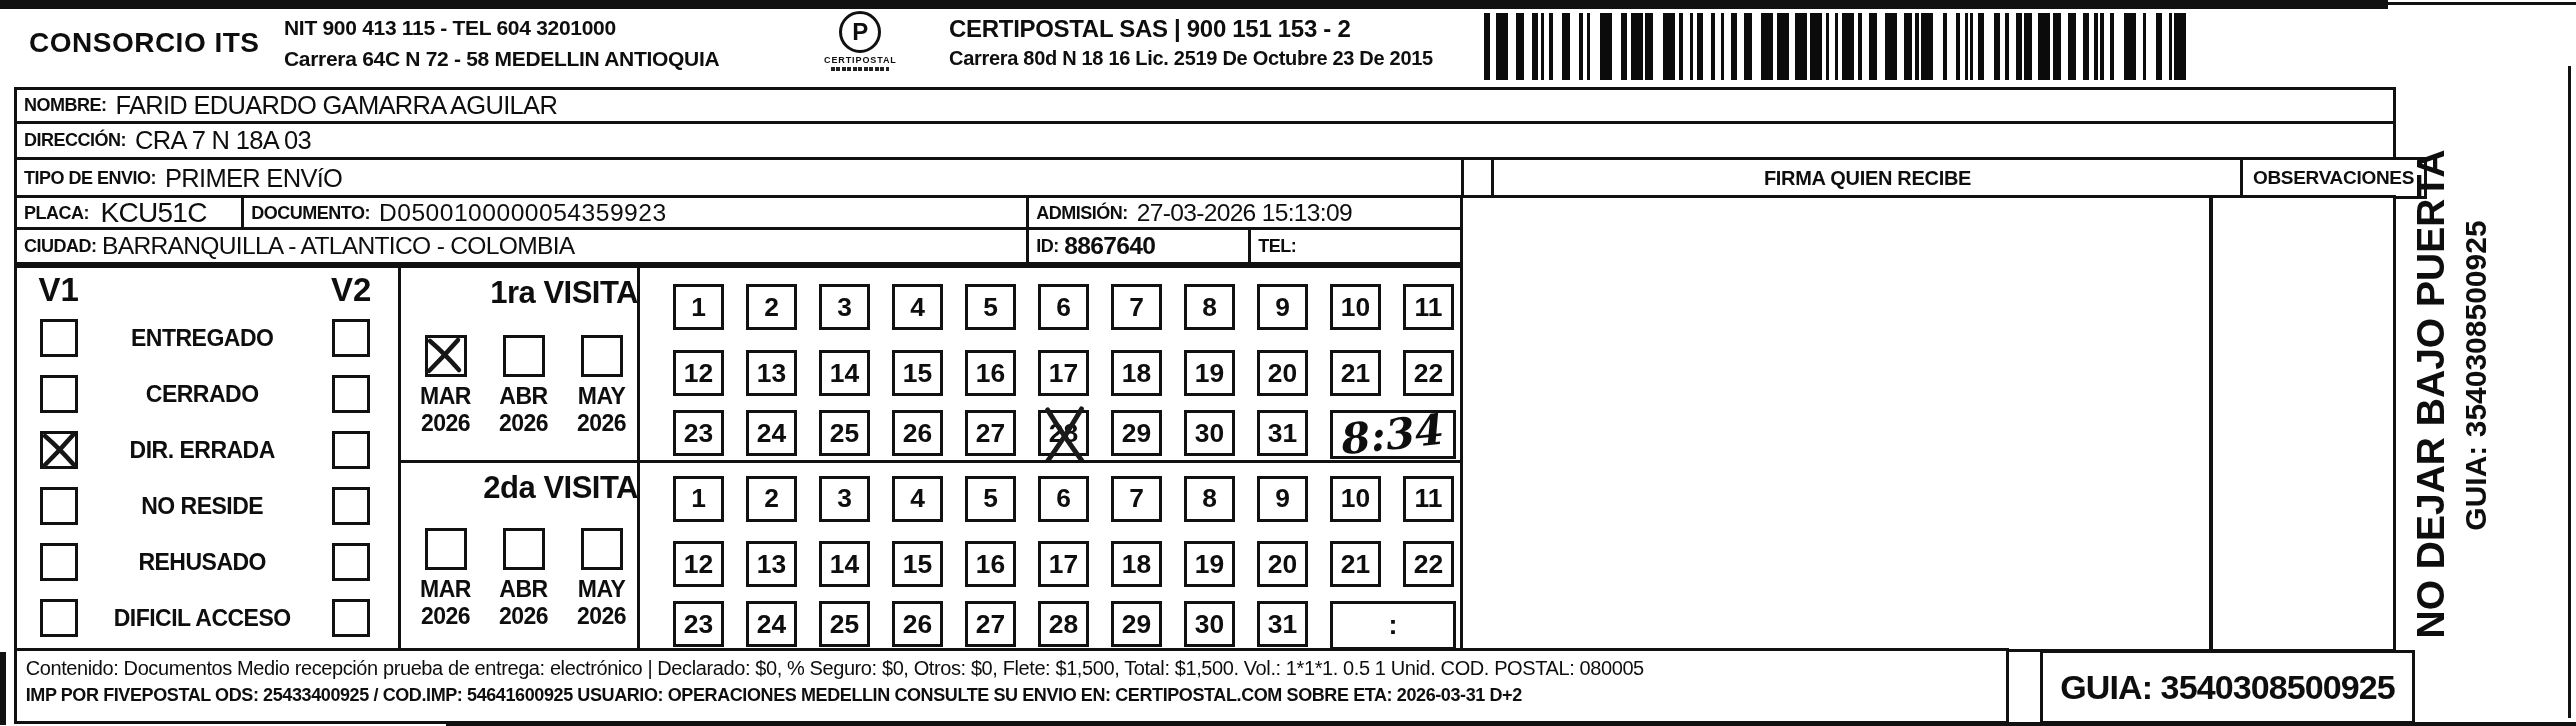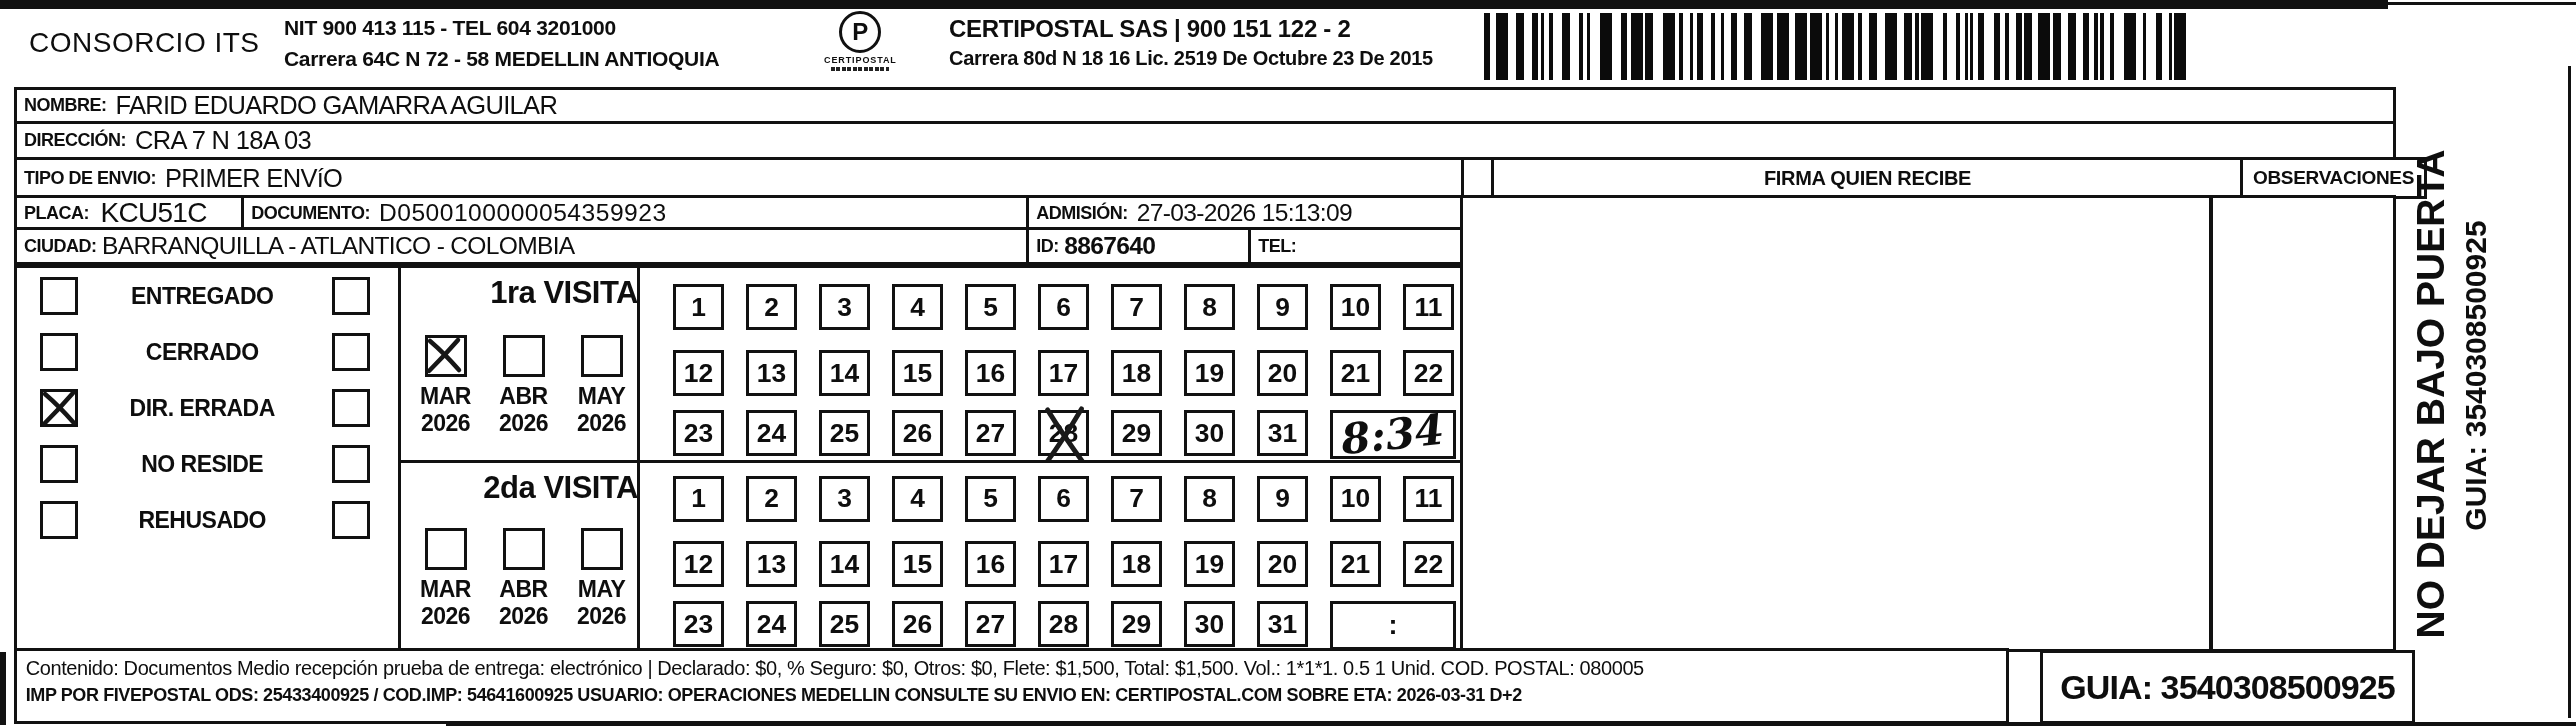--- a/index.html
+++ b/index.html
@@ -2,21 +2,21 @@
 <html style="font-size:14.6px"><head>
 <meta charset="utf-8">
 <style>
   html,body{margin:0;padding:0;background:#fff;}
   body{width:2576px;height:727px;position:relative;overflow:hidden;
        font-family:"Liberation Sans",sans-serif;color:#0e0e0e;}
   .abs{position:absolute;}
   .box{position:absolute;border:3.6px solid #111;box-sizing:border-box;background:#fff;}
   .fill{position:absolute;background:#111;}
   
-  .company{font-size:28px;letter-spacing:0.5px;}
+  .company{font-size:28px;letter-spacing:0.5px;font-weight:bold;}
   .hline{font-size:21px;font-weight:600;letter-spacing:-0.3px;white-space:nowrap;}
   .certline1{font-size:24px;font-weight:600;letter-spacing:-0.3px;white-space:nowrap;}
   .certline2{font-size:20px;font-weight:600;letter-spacing:-0.3px;white-space:nowrap;}
   .logo-circle{width:42px;height:42px;border:3.6px solid #111;border-radius:50%;
       display:flex;align-items:center;justify-content:center;font-weight:bold;font-size:24px;box-sizing:border-box;}
   .logo-word{font-size:9px;font-weight:bold;letter-spacing:0.9px;margin-top:1.8px;}
   .logo-strip{width:58px;height:4.6px;margin-top:1.8px;background:repeating-linear-gradient(90deg,#222 0 3.6px,#fff 3.6px 5.5px);}
   .barcode{position:absolute;left:1484px;top:12.7px;width:738px;height:67px;}
   .bar{position:absolute;top:0;bottom:0;background:#0b0b0b;}
   
@@ -71,21 +71,21 @@
 <div class="abs hline" style="left:284px;top:47px;">Carrera 64C N 72 - 58 MEDELLIN ANTIOQUIA</div>
 
 <div class="abs" style="left:824px;top:11px;display:flex;flex-direction:column;align-items:center;">
   <div class="logo-circle">
       <span>P</span>
     </div>
   <div class="logo-word">CERTIPOSTAL</div>
   <div class="logo-strip"></div>
 </div>
 
-<div class="abs certline1" style="left:949px;top:14.6px;">CERTIPOSTAL SAS | 900 151 122 - 2</div>
+<div class="abs certline1" style="left:949px;top:14.6px;">CERTIPOSTAL SAS | 900 151 153 - 2</div>
 <div class="abs certline2" style="left:949px;top:47px;">Carrera 80d N 18 16  Lic. 2519 De Octubre 23 De 2015</div>
 
 <div class="barcode">
     <div class="bar" style="left: 0px; width: 5.5px;"></div>
     <div class="bar" style="left: 12px; width: 12px;"></div>
     <div class="bar" style="left: 32px; width: 8.2px;"></div>
     <div class="bar" style="left: 48px; width: 5.5px;"></div>
     <div class="bar" style="left: 57px; width: 2.7px;"></div>
     <div class="bar" style="left: 65px; width: 3.6px;"></div>
     <div class="bar" style="left: 78px; width: 8.2px;"></div>
@@ -182,20 +182,25 @@
 <div class="box frow" style="left:1248px;top:227px;width:215px;height:38px;gap:5.5px;">
   <span class="flabel">TEL:</span>
   <span class="fval"></span>
 </div>
 
 <div class="box" style="left:1460px;top:195px;width:936px;height:457px;">
   <div style="position:absolute;left:746px;top:0;bottom:0;width:3.6px;background:#111;"></div>
 </div>
 
 <div class="box" style="left:13.7px;top:265px;width:388px;height:387px;">
+  <div class="stv stv-head">
+    <div class="h">V1</div>
+    <div></div>
+    <div class="h">V2</div>
+  </div>
   <div>
       <div class="stv st-row">
         <div class="cb"></div>
         <div class="st-label">ENTREGADO</div>
         <div class="cb"></div>
       </div>
       <div class="stv st-row">
         <div class="cb"></div>
         <div class="st-label">CERRADO</div>
         <div class="cb"></div>
@@ -211,20 +216,25 @@
         <div class="cb"></div>
       </div>
       <div class="stv st-row">
         <div class="cb"></div>
         <div class="st-label">NO RESIDE</div>
         <div class="cb"></div>
       </div>
       <div class="stv st-row">
         <div class="cb"></div>
         <div class="st-label">REHUSADO</div>
+        <div class="cb"></div>
+      </div>
+      <div class="stv st-row">
+        <div class="cb"></div>
+        <div class="st-label">DIFICIL ACCESO</div>
         <div class="cb"></div>
       </div>
     </div>
 </div>
 
 <div class="box" style="left:398px;top:265px;width:243px;height:199px;">
   <div class="visit-title">1ra VISITA</div>
   <div class="mgrid" style="margin-top:24px;">
       <div class="cb">
         <svg class="xmark" viewBox="0 0 40 40">

